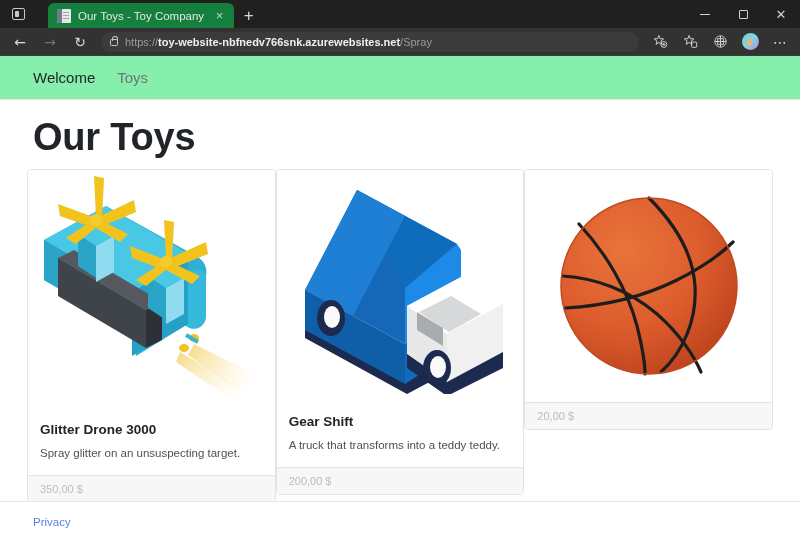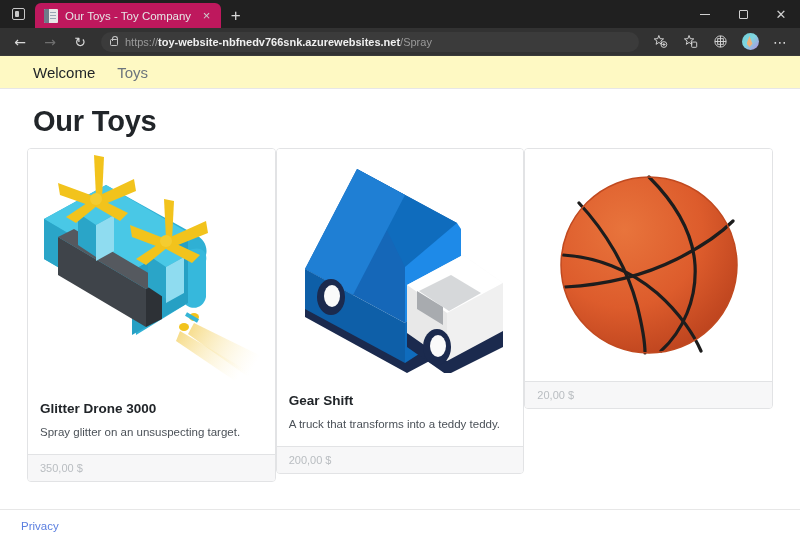--- a/index.html
+++ b/index.html
@@ -37,25 +37,25 @@
     position: relative;
   }
   .tab-search .glyph::after {
     content:""; position:absolute; left:2px; top:2px;
     width:4px; height:6px; background:#c8c8c8; border-radius:1px;
   }
   .tab {
     height: 25px;
     min-width: 170px;
     max-width: 200px;
-    background: #be185d;
+    background: #15803d;
     border-radius: 6px 6px 0 0;
     display: flex; align-items: center;
     padding: 0 6px 0 9px;
-    margin-left: 3px;
+    margin-left: 16px;
     gap: 7px;
   }
   .favicon {
     width: 14px; height: 14px; flex: none;
     background: #e8e8e8;
     border-radius: 1px;
     position: relative;
     overflow: hidden;
   }
   .favicon::before {
@@ -144,37 +144,37 @@
   }
 
   
   .viewport {
     flex: 1; background: #ffffff;
     display: flex; flex-direction: column;
     overflow: hidden;
     border-top: 1px solid #3a3a3a;
   }
   .navbar {
-    height: 33px; flex: none;
+    height: 44px; flex: none;
     border-bottom: 1px solid #e7e7e7;
     display: flex; align-items: center;
     padding-left: 33px;
     gap: 22px;
-    background: #fef9c3;
+    background: #86efac;
   }
   .brand { font-size: 15px; color: #212529; }
   .navlink { font-size: 15px; color: #6c757d; }
 
   .page {
     flex: 1; padding: 0 27px;
     display: flex; flex-direction: column;
     overflow: hidden;
   }
   .page-title {
-    font-size: 29px; font-weight: bold; color: #212529;
+    font-size: 38px; font-weight: bold; color: #212529;
     margin: 16px 0 10px 6px;
     letter-spacing: -0.2px;
   }
   .cards {
     display: flex; 
     align-items: flex-start;
   }
   .card {
     flex: 1;
     border: 1px solid #e2e3e5;
@@ -201,23 +201,23 @@
     background: #f7f7f8;
     padding: 7px 12px;
     font-size: 11px;
     color: #b9bdc1;
   }
   .card.tall .card-img { height: 240px; }
 
   .footer {
     flex: none;
     border-top: 1px solid #e7e7e7;
-    height: 33px;
+    height: 41px;
     display: flex; align-items: center;
-    padding-left: 21px;
+    padding-left: 33px;
     background: #fff;
   }
   .footer a { font-size: 11.5px; color: #5b7fe0; text-decoration: none; }
   .spacer { flex: 1; }
 </style>
 </head>
 <body>
 
 <div class="window">
 

